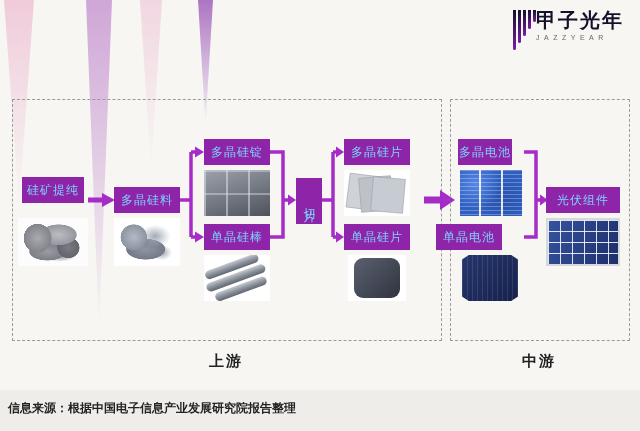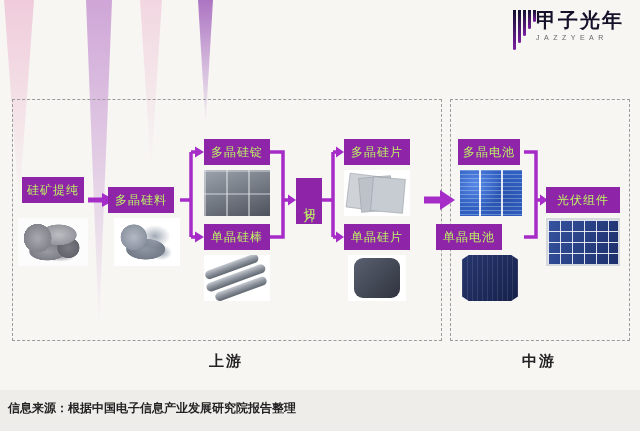--- a/index.html
+++ b/index.html
@@ -39,31 +39,31 @@
   .section-label{position:absolute;top:352px;text-align:center;font-weight:bold;
     font-size:15px;letter-spacing:2px;color:#222;}
   .lbl-up{left:12px;width:428px;}
   .lbl-mid{left:450px;width:178px;}
   
   .connectors{position:absolute;left:0;top:0;pointer-events:none;}
   .conn{stroke:var(--accent,#A62CC8);fill:none;}
   .w3{stroke-width:3.5px}.w5{stroke-width:5px}.w7{stroke-width:7px}
   .head{fill:var(--accent,#A62CC8);}
   
-  .pnode{position:absolute;background:var(--node-bg,#8E24A8);color:#bef264;
+  .pnode{position:absolute;background:var(--node-bg,#8E24A8);color:#7dd3fc;
     font-size:12px;letter-spacing:1px;display:flex;align-items:center;justify-content:center;text-align:right;}
   .n-purify{left:22px;top:177px;width:62px;height:26px;}
-  .n-material{left:108px;top:187px;width:66px;height:26px;}
+  .n-material{left:114px;top:187px;width:66px;height:26px;}
   .n-ingot{left:204px;top:139px;width:66px;height:26px;}
   .n-rod{left:204px;top:224px;width:66px;height:26px;}
   .n-slice{left:296px;top:178px;width:26px;height:46px;
     writing-mode:vertical-rl;text-orientation:upright;letter-spacing:3px;}
   .n-pwafer{left:344px;top:139px;width:66px;height:26px;}
   .n-mwafer{left:344px;top:224px;width:66px;height:26px;}
-  .n-pcell{left:458px;top:139px;width:62px;height:26px;}
+  .n-pcell{left:458px;top:139px;width:54px;height:26px;}
   .n-mcell{left:436px;top:224px;width:66px;height:26px;}
   .n-module{left:546px;top:187px;width:74px;height:26px;}
   
   .photo{position:absolute;}
   .ph-ore{left:18px;top:218px;width:70px;height:48px;background:
     radial-gradient(closest-side at 28% 42%, #a9a9b0, #83838b 70%, transparent 72%),
     radial-gradient(closest-side at 58% 35%, #bdbdc4, #96969e 60%, transparent 63%),
     radial-gradient(closest-side at 72% 62%, #7a7a83, #64646d 55%, transparent 58%),
     radial-gradient(closest-side at 42% 70%, #9b9ba3, #7d7d86 60%, transparent 63%),
     radial-gradient(closest-side at 60% 80%, #8e8e96, transparent 55%),

